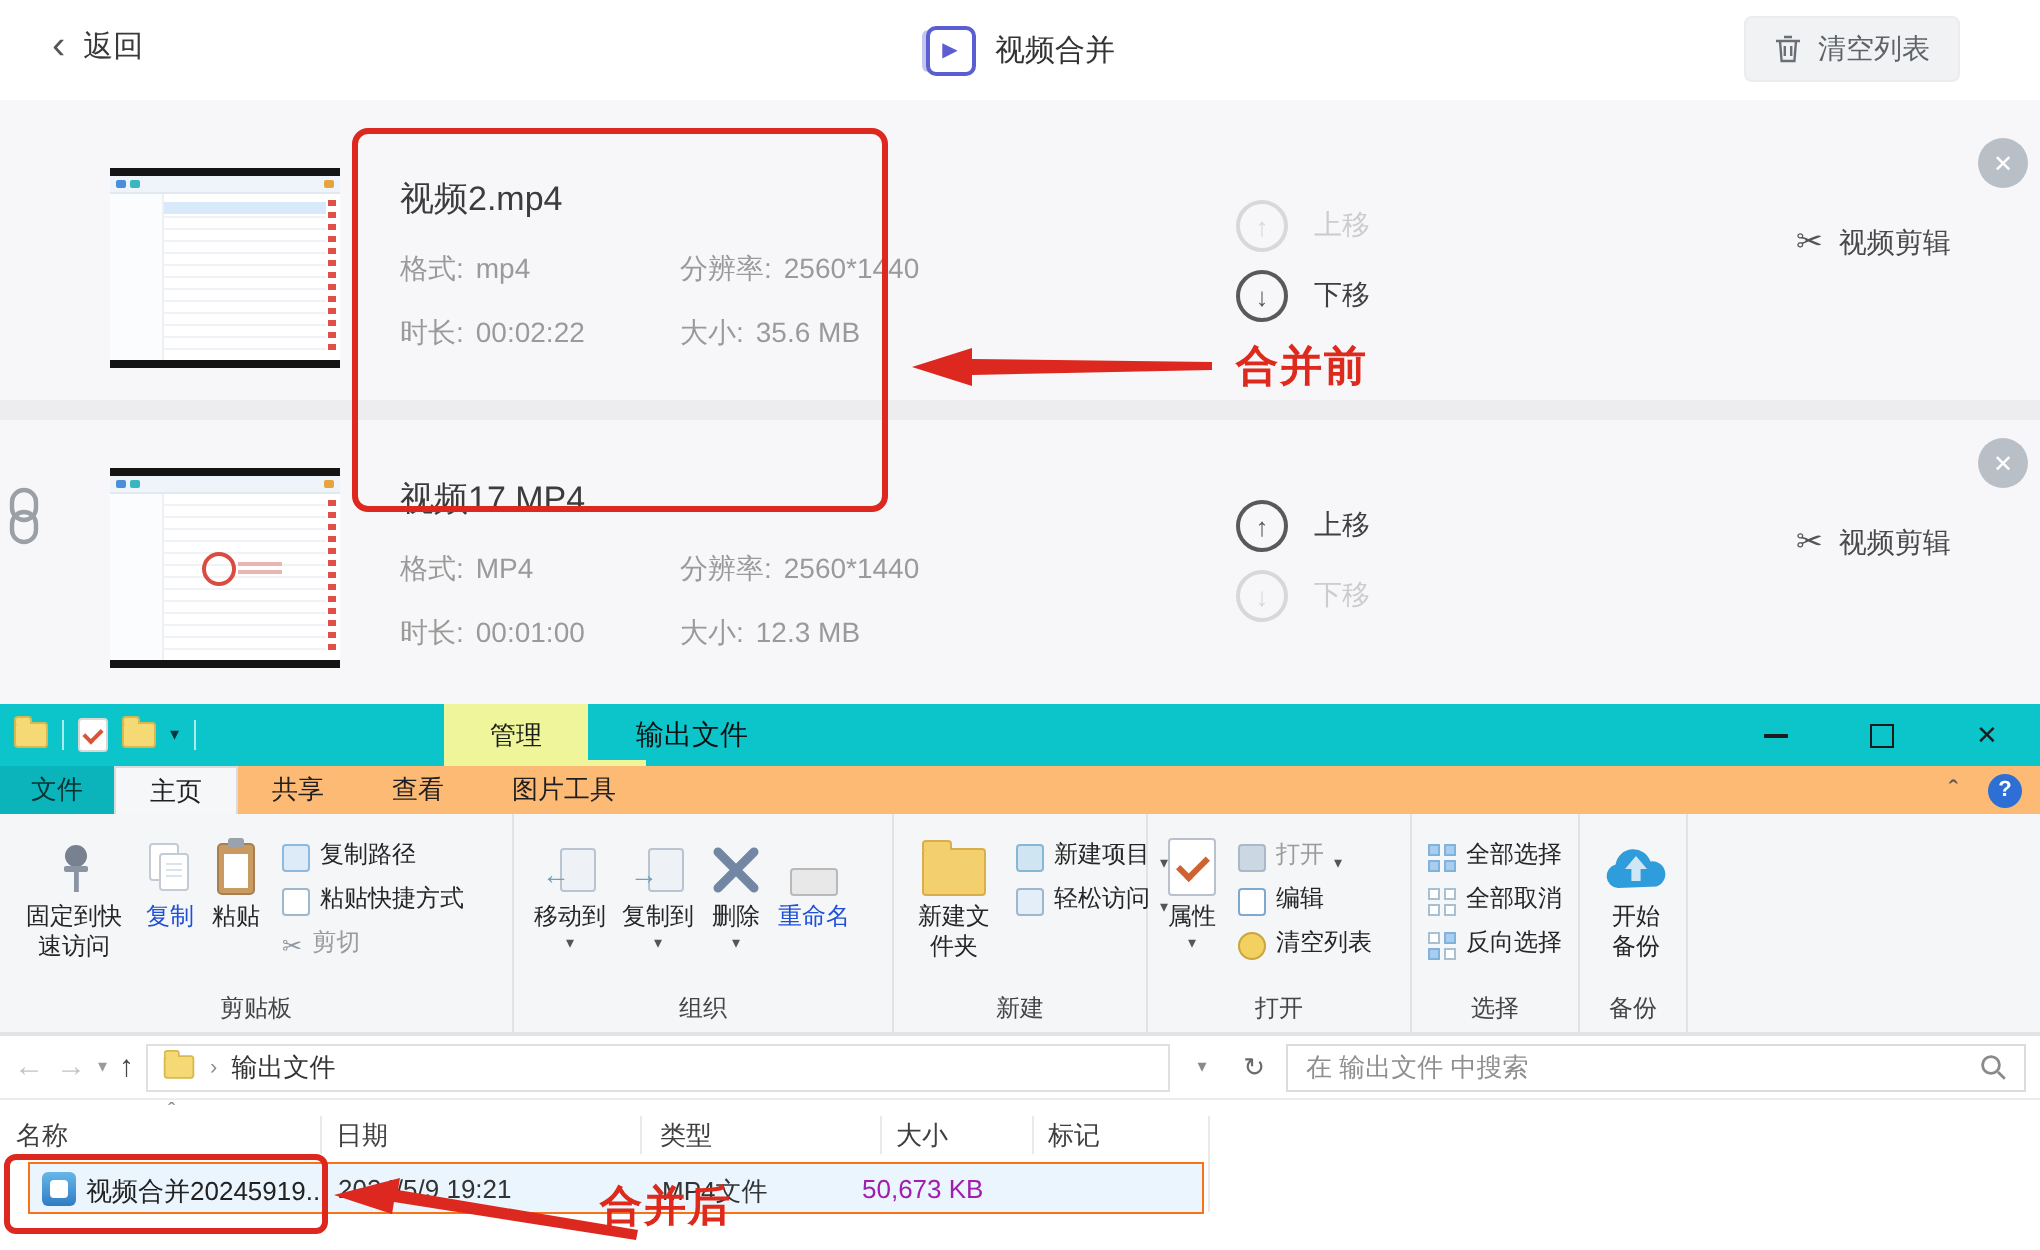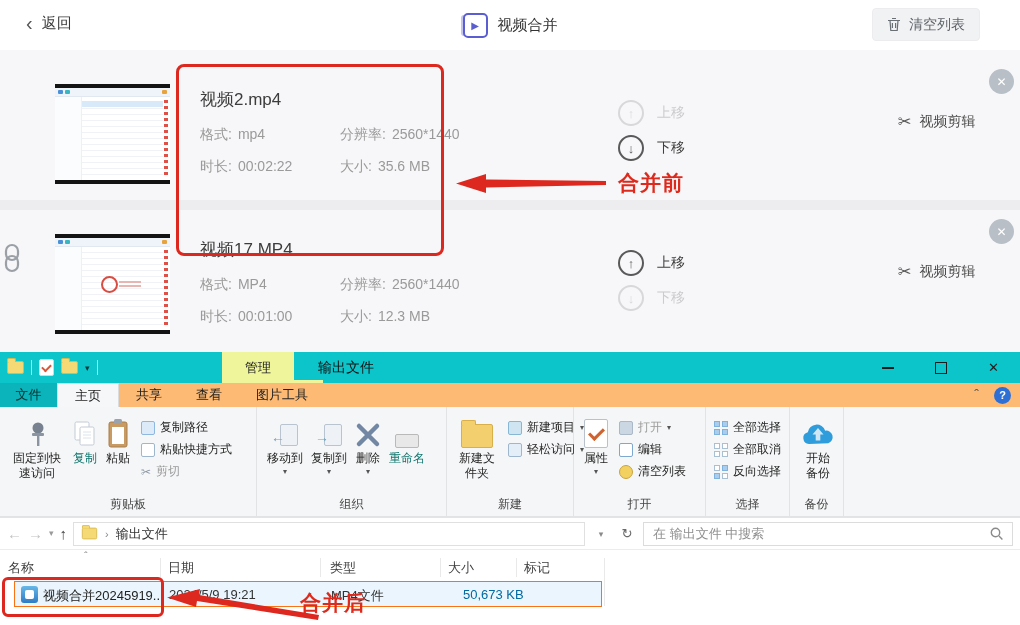--- a/index.html
+++ b/index.html
@@ -96,26 +96,26 @@
   .ribbon{position:absolute;top:55px;left:0;right:0;height:110px;background:#f5f6f7;
           border-bottom:1px solid #e2e3e4;display:flex;box-sizing:border-box}
   .rgroup{position:relative;border-right:1px solid #e2e3e4;box-sizing:border-box;
           padding:5px 4px 18px 6px;display:flex;align-items:flex-start}
   .g-clip{width:257px}.g-org{width:190px}.g-new{width:127px}.g-open{width:132px}
   .g-sel{width:84px}.g-bak{width:54px}.g-empty{flex:1;border-right:none}
   .glabel{position:absolute;bottom:3px;left:0;right:0;text-align:center;font-size:12px;color:#454545}
   .bigbtn{display:flex;flex-direction:column;align-items:center;padding:2px 4px;font-size:12px;
           color:#262626;text-align:center;line-height:1.25;cursor:pointer}
   .bigbtn .bicon{height:34px;display:flex;align-items:flex-end;justify-content:center;margin-bottom:3px}
-  .bigbtn.disabled{color:#0f766e}
+  .bigbtn.disabled{color:#1d4ed8}
   .blabel{display:block}
   .w4{width:54px}.w3{width:40px}.w2{width:28px}
   .drop{font-size:8px;color:#555;line-height:1;margin-top:2px}
   .smallcol{display:flex;flex-direction:column;gap:5px;margin:7px 0 0 7px}
-  .sbtn{display:flex;align-items:center;gap:5px;font-size:12px;color:#262626;cursor:pointer;white-space:nowrap}
+  .sbtn{display:flex;align-items:flex-end;gap:5px;font-size:12px;color:#262626;cursor:pointer;white-space:nowrap}
   .sbtn.disabled{color:#9b9b9b}
   .mini{font-size:8px;color:#555}
   .cuticon{font-size:12px;color:#8d98a5}
   .ic13{width:14px;height:14px;border-radius:2px;flex:0 0 auto;box-sizing:border-box}
   .ic-copypath{background:#dcebf7;border:1px solid #8fb8e0}
   .ic-shortcut{background:#fff;border:1px solid #9fb7cd}
   .ic-newitem{background:#cfe6f2;border:1px solid #88b7d4}
   .ic-easy{background:#e4eef8;border:1px solid #9fb7cd}
   .ic-open{background:#ccd7e4;border:1px solid #aab8c8}
   .ic-edit{background:#fff;border:1px solid #7fa8d0}
@@ -156,21 +156,21 @@
   .vl{position:absolute;top:3px;height:19px;width:1px;background:#e9e9e9}
   .vl1{left:160px}.vl2{left:320px}.vl3{left:440px}.vl4{left:516px}
   .vl5{left:604px;height:48px}
   .frow{position:absolute;top:31px;left:14px;width:588px;height:26px;background:#eaf5fd;
         border:1px solid #f97316;box-sizing:border-box;cursor:pointer}
   .ficon{position:absolute;left:6px;top:4px;width:17px;height:17px;border-radius:3px;
          background:linear-gradient(#67b7e8,#2f7cc4)}
   .ficon::after{content:"";position:absolute;left:4px;top:4px;width:9px;height:9px;background:#fff;border-radius:2px}
   .fcell{position:absolute;top:5px;font-size:13px;color:#222;white-space:nowrap}
   .fc-name{left:28px;width:128px;overflow:hidden;text-overflow:ellipsis}
-  .fc-date{left:154px;color:#333}.fc-type{left:316px;color:#333}.fc-size{left:448px;color:#0369a1}
+  .fc-date{left:154px;color:#333}.fc-type{left:316px;color:#333}.fc-size{left:416px;color:#a21caf}
 
   
   .anno{position:absolute;z-index:60;pointer-events:none}
   .redbox{border:3px solid #dc281e;box-sizing:border-box}
   .box1{left:176px;top:64px;width:268px;height:192px;border-radius:8px}
   .box2{left:2px;top:577px;width:162px;height:40px;border-radius:6px}
   .redlabel{color:#dd2a1c;font-size:21px;font-weight:700;letter-spacing:1px}
   .lab1{left:618px;top:169px}
   .lab2{left:300px;top:589px}
   .arr1{left:456px;top:172px}

